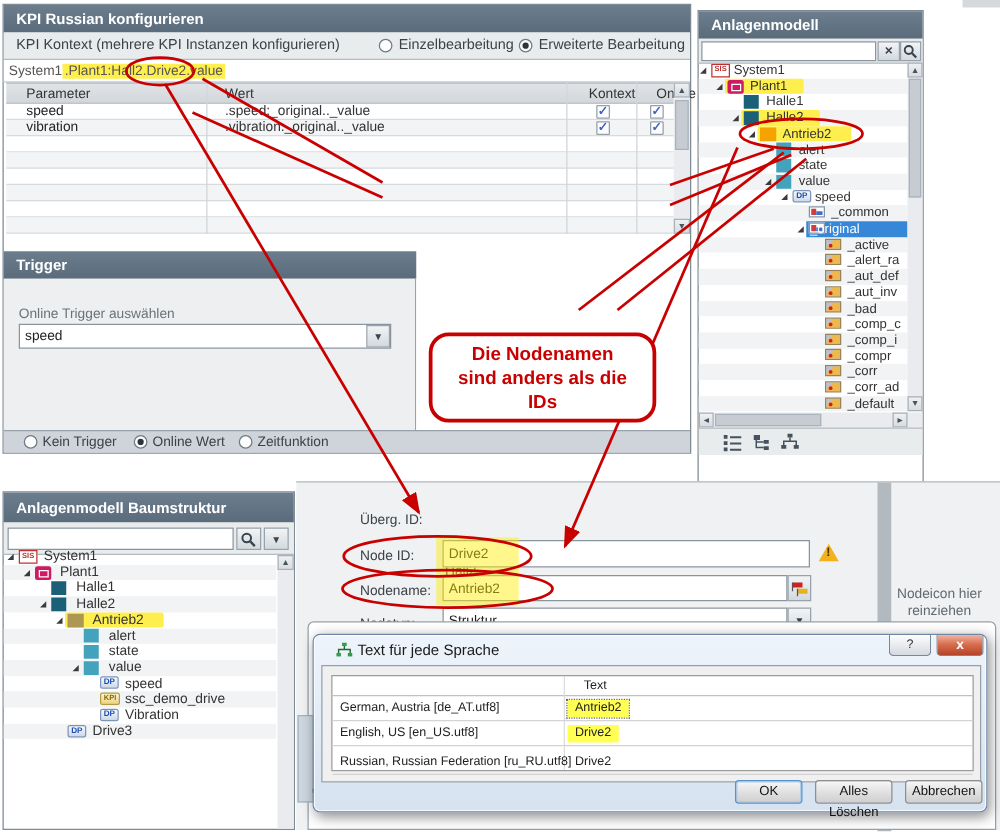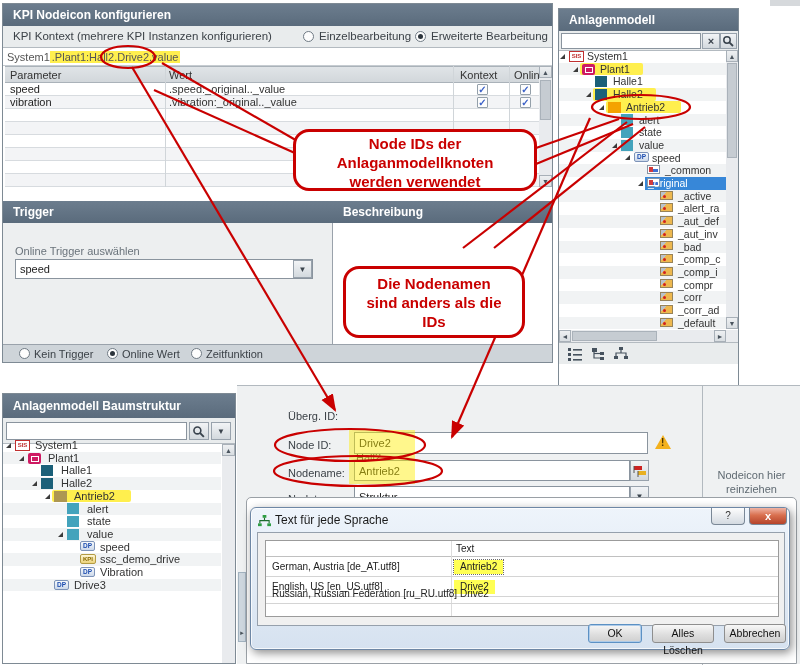--- a/index.html
+++ b/index.html
@@ -1,19 +1,19 @@
 <!DOCTYPE html>
 <html><head>
 <meta charset="utf-8">
 <style>
   * { margin:0; padding:0; box-sizing:border-box; }
   body { background:#fff; font-family:"Liberation Sans", sans-serif; }
   #root { position:relative; width:800px; height:669px; background:#fff; overflow:hidden;
           font-family:"Liberation Sans", sans-serif; }
-  .abs { position:absolute; }
+  .abs { position:absolute;padding-left:11px; }
 
   
   .panel { position:absolute; background:#fff; border:1px solid #7e8a94; }
   .phdr  { position:absolute; left:0; right:0; top:0; height:22px;
            background:linear-gradient(#6c7d8e,#5a6b7c); color:#fff; font-weight:bold;
            font-size:12px; line-height:22px; padding-left:10px; }
   .subhdr{ position:absolute; height:22px; background:linear-gradient(#6c7d8e,#5a6b7c);
            color:#fff; font-weight:bold; font-size:12px; line-height:22px; padding-left:10px; }
   .lbl   { position:absolute; font-size:11px; color:#3c4248; white-space:nowrap; }
 
@@ -108,21 +108,21 @@
   svg.overlay { position:absolute; left:0; top:0; z-index:40; pointer-events:none; }
   .hint { position:absolute; font-size:11px; color:#5f6a72; text-align:center; white-space:nowrap; }
 </style>
 </head>
 <body>
 
 <div id="root">
 
   <div class="panel" id="kpi" style="left:2px; top:3px; width:551px; height:360px;">
     <div class="phdr">
-      <span>KPI Nodeicon konfigurieren</span>
+      <span>KPI Russian konfigurieren</span>
     </div>
 
     <div class="abs" style="left:0; top:22px; width:549px; height:22px; background:#e9eced; border-bottom:1px solid #b3bac0;">
       <span class="lbl" style="left:10px; top:4px; font-size:11.5px;">KPI Kontext (mehrere KPI Instanzen konfigurieren)</span>
       <span class="rad" id="rad-einzel" style="left:300px; top:5px;"></span>
       <span class="lbl" style="left:316px; top:4px; font-size:11.5px;">Einzelbearbeitung</span>
       <span class="rad on" id="rad-erweitert" style="left:412px; top:5px;"></span>
       <span class="lbl" style="left:428px; top:4px; font-size:11.5px;">Erweiterte Bearbeitung</span>
     </div>
 
@@ -169,23 +169,20 @@
       <span>Trigger</span>
     </div>
     <div class="abs" style="left:0; top:219px; width:330px; height:121px; background:#edeff0; border-right:1px solid #9aa2ab;">
       <span class="lbl" style="left:12px; top:22px; color:#6a737b;">Online Trigger auswählen</span>
       <div class="inp" style="left:12px; top:36px; width:298px; height:20px; line-height:19px;">
         <span>speed</span>
       </div>
       <div class="sqbtn" style="left:290px; top:37px; width:19px; height:18px; font-size:8px; line-height:17px;">▼</div>
     </div>
 
-    <div class="subhdr" style="left:330px; top:197px; width:219px;">
-      <span>Beschreibung</span>
-    </div>
     <div class="abs" style="left:330px; top:219px; width:219px; height:121px; background:#fff;"></div>
 
     <div class="abs" style="left:0; top:340px; width:549px; height:18px; background:#ced4d9; border-top:1px solid #9aa2ab;">
       <span class="rad" id="rad-kein" style="left:16px; top:3px;"></span>
       <span class="lbl" style="left:31px; top:3px;">Kein Trigger</span>
       <span class="rad on" id="rad-online" style="left:104px; top:3px;"></span>
       <span class="lbl" style="left:119px; top:3px;">Online Wert</span>
       <span class="rad" id="rad-zeit" style="left:188px; top:3px;"></span>
       <span class="lbl" style="left:203px; top:3px;">Zeitfunktion</span>
     </div>
@@ -493,21 +490,21 @@
         <div class="vline" style="left:185px; top:0; height:75px; background:#dcdcdc;"></div>
         <div id="dlg-rows">
             <div class="drow" style="top: 17px;">
               <span class="dlang">German, Austria [de_AT.utf8]</span>
               <span class="dval yellow focus">Antrieb2</span>
             </div>
             <div class="drow" style="top: 36.5px;">
               <span class="dlang">English, US [en_US.utf8]</span>
               <span class="dval yellow">Drive2</span>
             </div>
-            <div class="drow" style="top: 44px; padding-left: 48px;">
+            <div class="drow" style="top: 60px; padding-left: 48px;">
               <span class="dlang">Russian, Russian Federation [ru_RU.utf8]</span>
               <span class="dval">Drive2</span>
             </div>
           </div>
       </div>
       <div class="winbtn" style="left:330px; top:91px; width:54px; border-color:#5c91c4; box-shadow:0 0 0 1px #aecbe8 inset;">OK</div>
       <div class="winbtn" style="left:394px; top:91px; width:62px;">Alles Löschen</div>
       <div class="winbtn" style="left:466px; top:91px; width:62px;">Abbrechen</div>
     </div>
   </div>
@@ -527,24 +524,19 @@
       <line x1="154" y1="90" x2="306" y2="158"></line>
       <line x1="536" y1="148" x2="619" y2="119"></line>
       <line x1="536" y1="164" x2="633" y2="124"></line>
       <line x1="463" y1="248" x2="627" y2="122"></line>
       <line x1="494" y1="248" x2="645" y2="127"></line>
       <line x1="132" y1="67" x2="335" y2="410" marker-end="url(#ah)"></line>
       <line x1="590" y1="118" x2="452" y2="437" marker-end="url(#ah)"></line>
     </g>
   </svg>
 
-  <div class="callout" style="left:293px; top:129px; width:244px; height:62px; padding-top:2px;">
-    <div>Node IDs der</div>
-    <div>Anlaganmodellknoten</div>
-    <div>werden verwendet</div>
-  </div>
   <div class="callout" style="left:343px; top:250px; width:182px; height:72px; padding-top:5px;margin-top:16px;">
     <div>Die Nodenamen</div>
     <div>sind anders als die</div>
     <div>IDs</div>
   </div>
 
 </div>
 
 </body></html>

